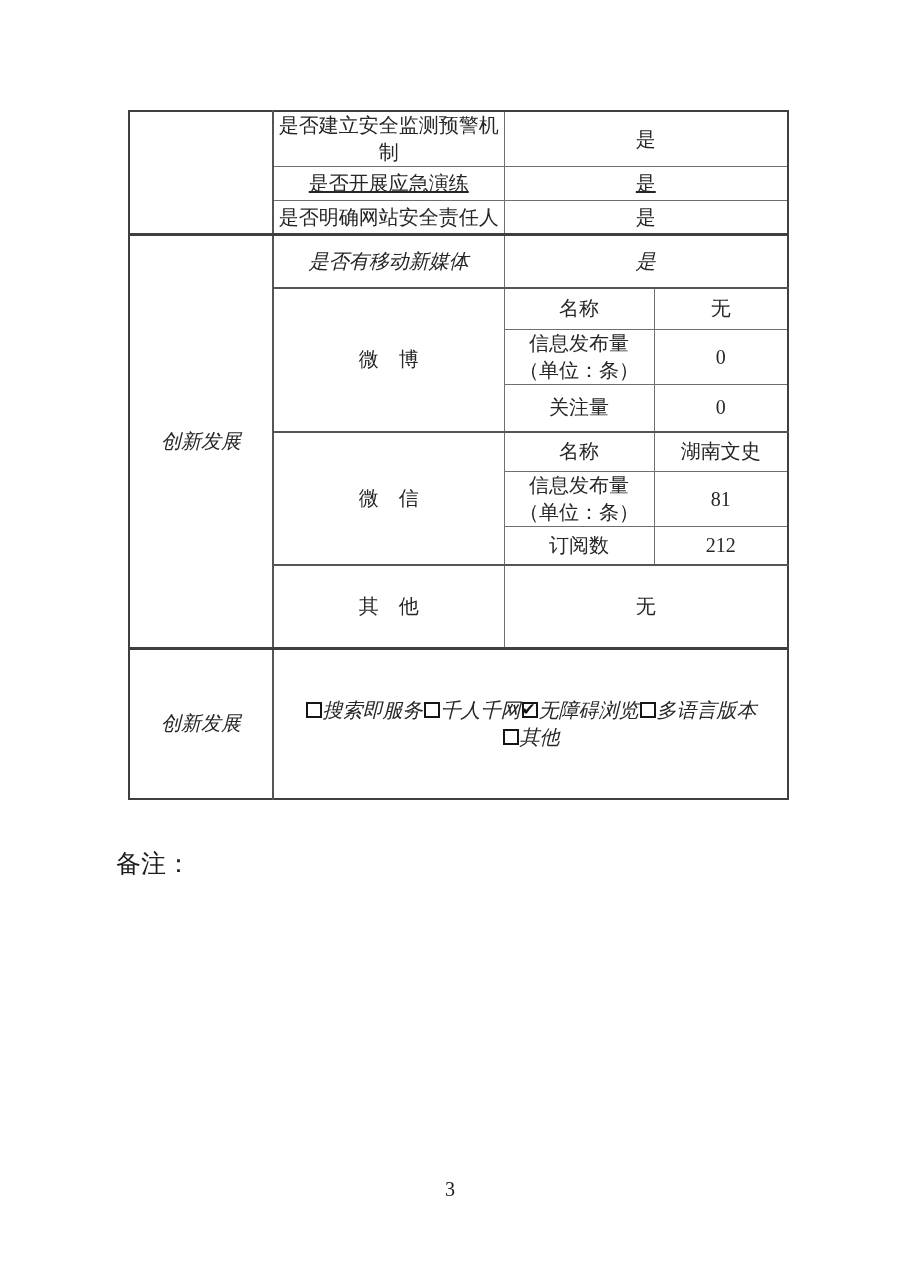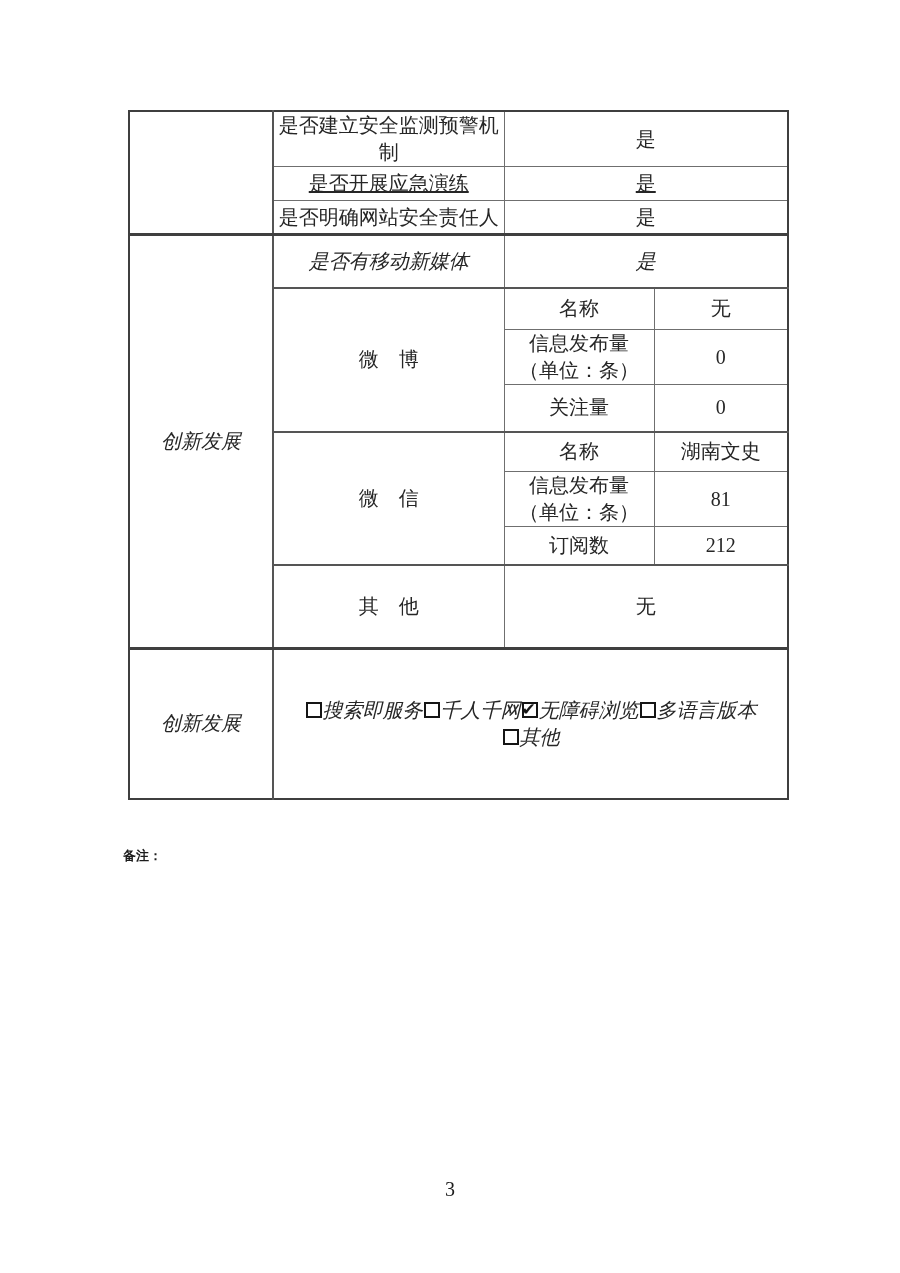--- a/index.html
+++ b/index.html
@@ -42,22 +42,22 @@
     border:2px solid #151515;margin:0 1px;
     vertical-align:-1px;position:relative;background:#fff;
   }
   .cb.checked::after{
     content:"✔";
     position:absolute;left:-2px;top:-6px;
     font-size:17px;font-weight:bold;color:#151515;
     font-family:"DejaVu Sans",sans-serif;
   }
   .remarks{
-    position:absolute;left:123px;top:847px;
-    font-size:13px;font-weight:bold;color:#1c1c1c;
+    position:absolute;left:116px;top:847px;
+    font-size:25px;font-weight:normal;color:#1c1c1c;
   }
   .pageno{
     position:absolute;left:0;top:1178px;width:900px;
     text-align:center;font-size:20px;color:#1c1c1c;
   }
 </style>
 </head>
 <body>
 
 <table class="report-table">

